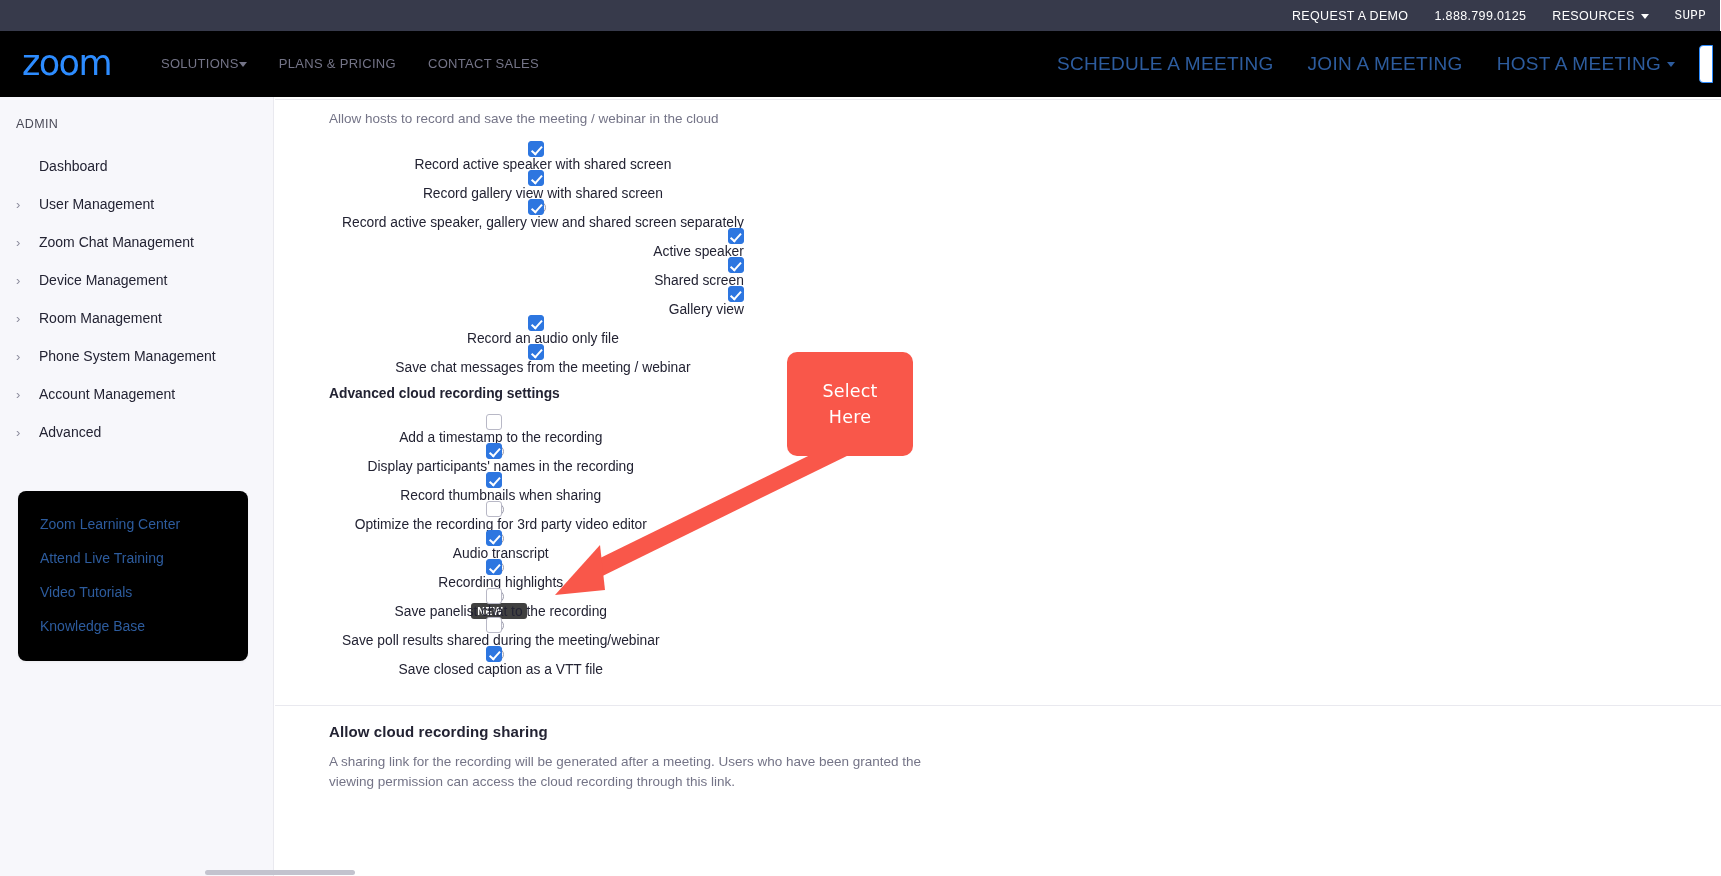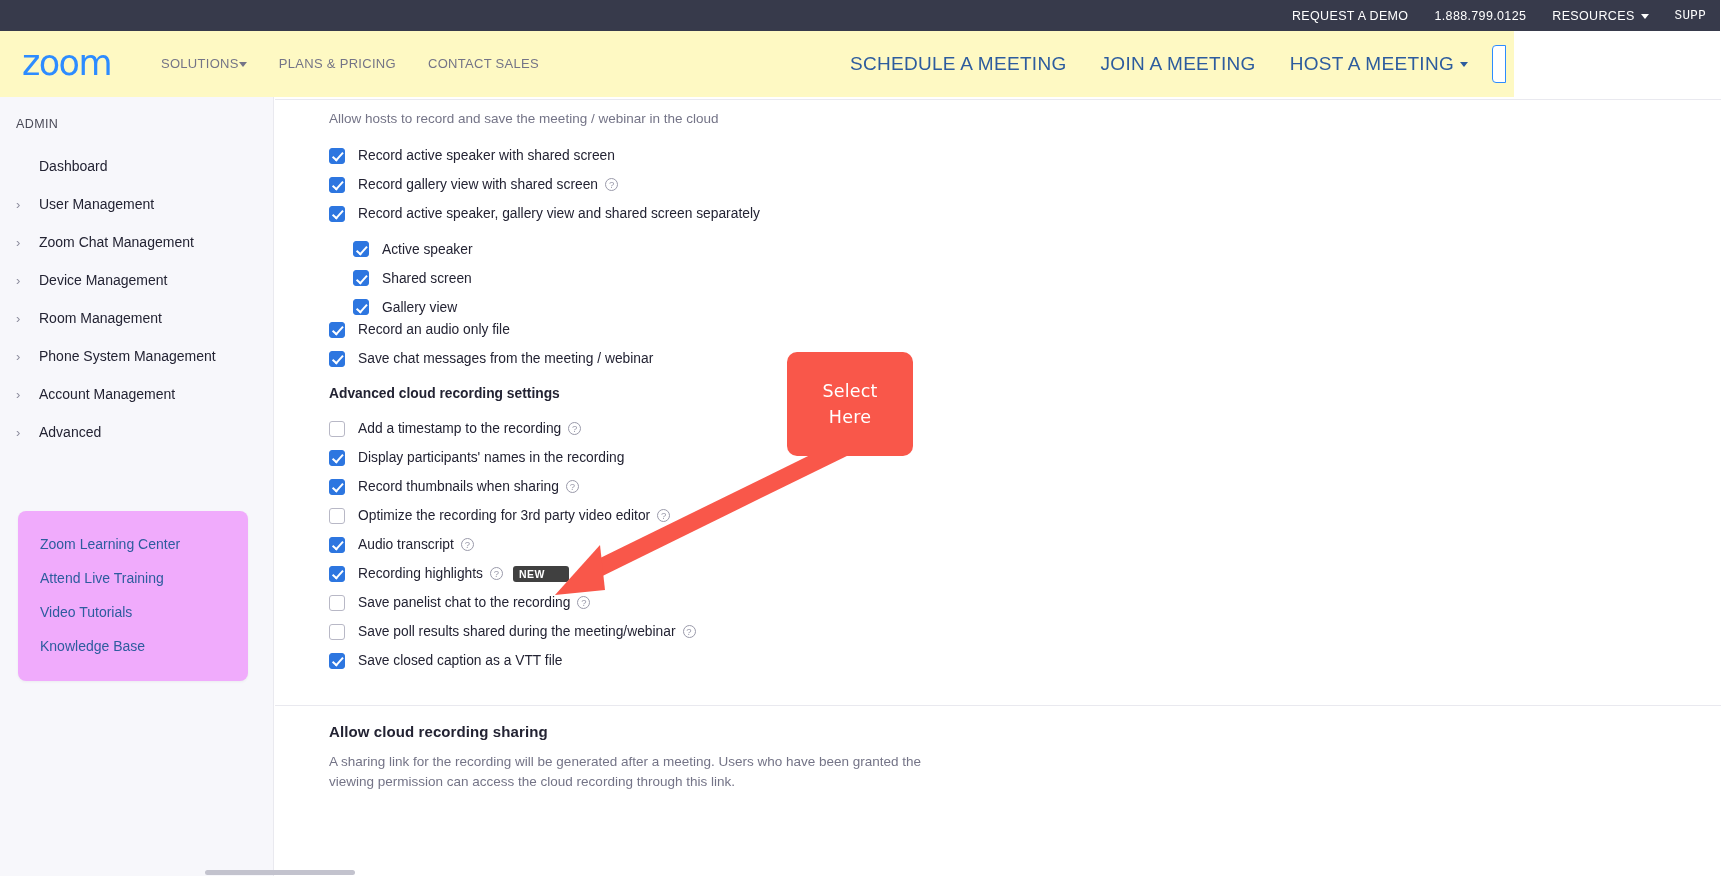--- a/index.html
+++ b/index.html
@@ -42,23 +42,23 @@
     border-right: 4.5px solid transparent;
     border-top: 5px solid currentColor;
     position: relative;
     top: 1px;
   }
 
   
   .main-header {
     position: absolute;
     top: 31px; left: 0;
-    width: 1514px;
+    width: 1721px;
     height: 66px;
-    background: #fef9c3;
+    background: #000000;
     display: flex;
     align-items: center;
     border-bottom: 1px solid transparent;
   }
   .zoom-logo {
     margin-left: 22px;
     font-size: 35px;
     font-weight: 400;
     color: #2d8cff;
     letter-spacing: -1.6px;
@@ -137,24 +137,24 @@
     flex: 0 0 16px;
     color: #8b8b9c;
     font-size: 13px;
     line-height: 1;
   }
   .sidebar-item .sb-label { margin-left: 7px; }
   .sidebar-item.no-chev .sb-label { margin-left: 23px; }
 
   .resources-card {
     position: absolute;
-    top: 414px;
+    top: 394px;
     left: 18px;
     width: 230px;
-    background: #f0abfc;
+    background: #000000;
     border-radius: 8px;
     padding: 16px 0 18px 0;
     box-shadow: 0 1px 3px rgba(0,0,0,0.05);
   }
   .resource-link {
     display: block;
     font-size: 14px;
     color: #2d5c9e;
     padding: 9px 0 9px 22px;
   }
@@ -187,20 +187,21 @@
     font-size: 13.5px;
     color: #747487;
     line-height: 1.45;
   }
 
   .opt-row {
     display: flex;
     align-items: center;
     height: 29px;
     gap: 0;
+    flex-direction: column;
   }
   .opt-row.indent { padding-left: 24px; align-items: flex-end; }
 
   .cb {
     width: 16px; height: 16px;
     border-radius: 3px;
     flex: 0 0 16px;
     position: relative;
     border: 1px solid #b8b8c6;
     background: #ffffff;

